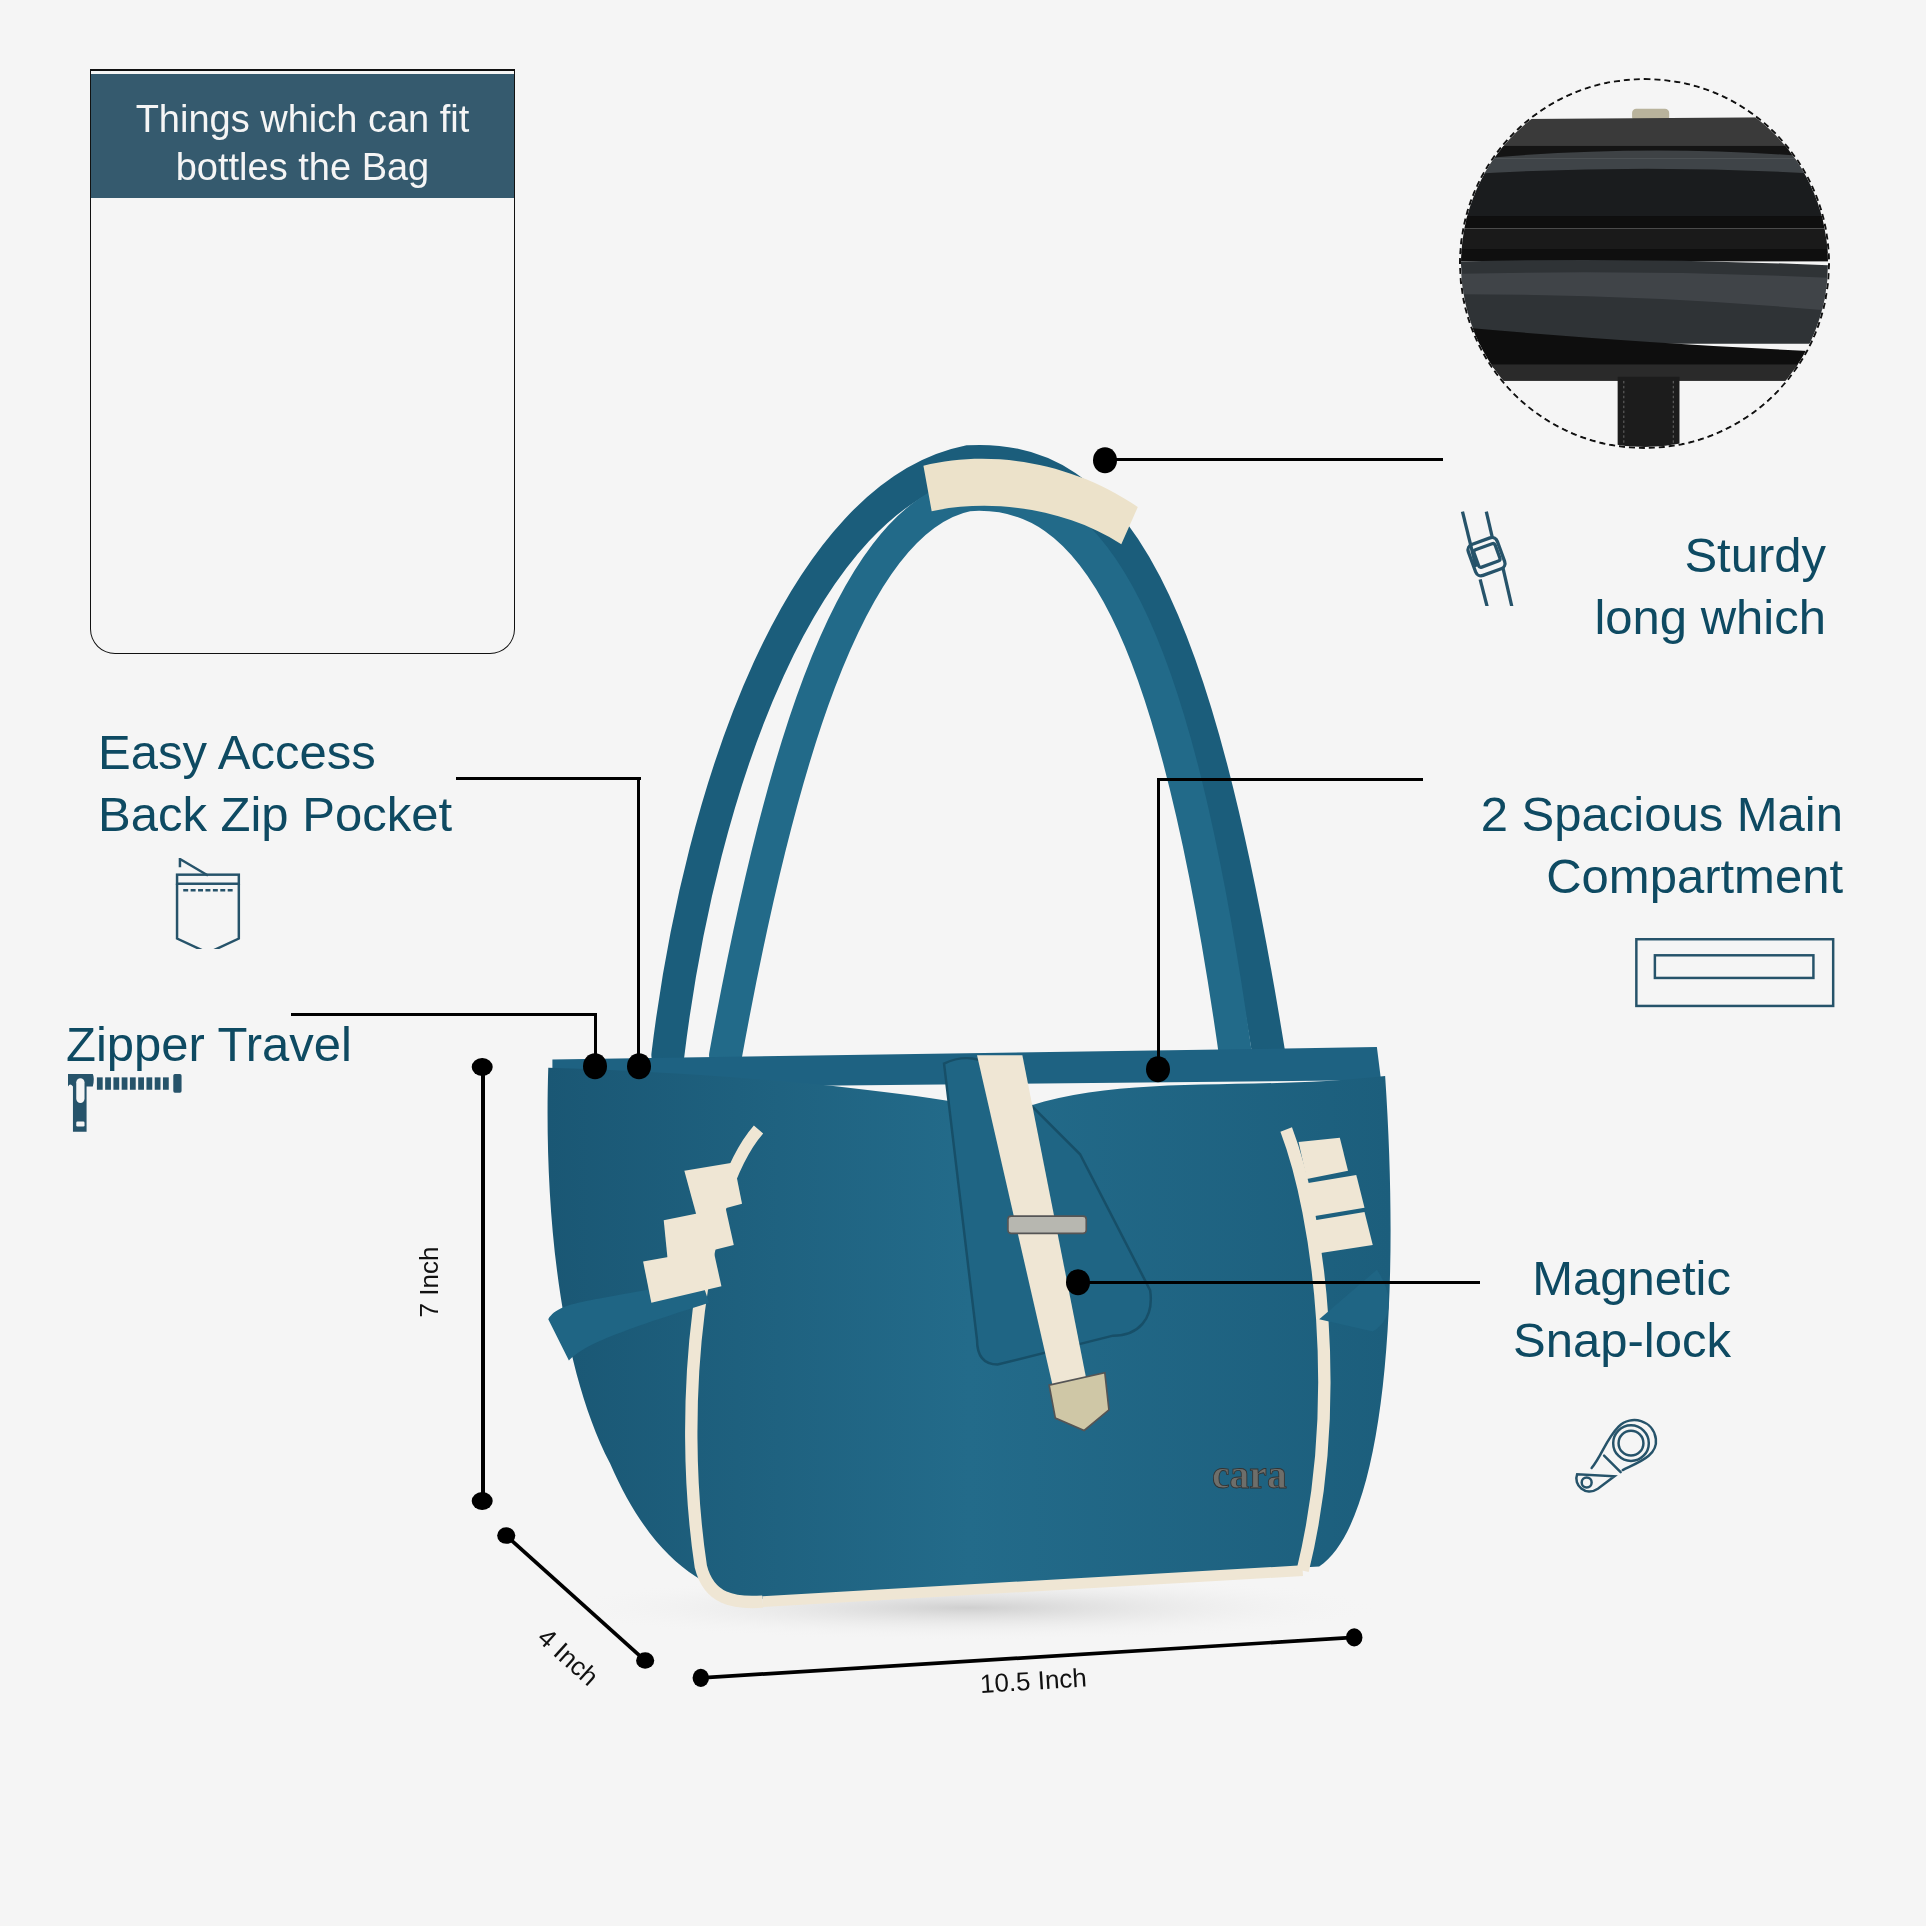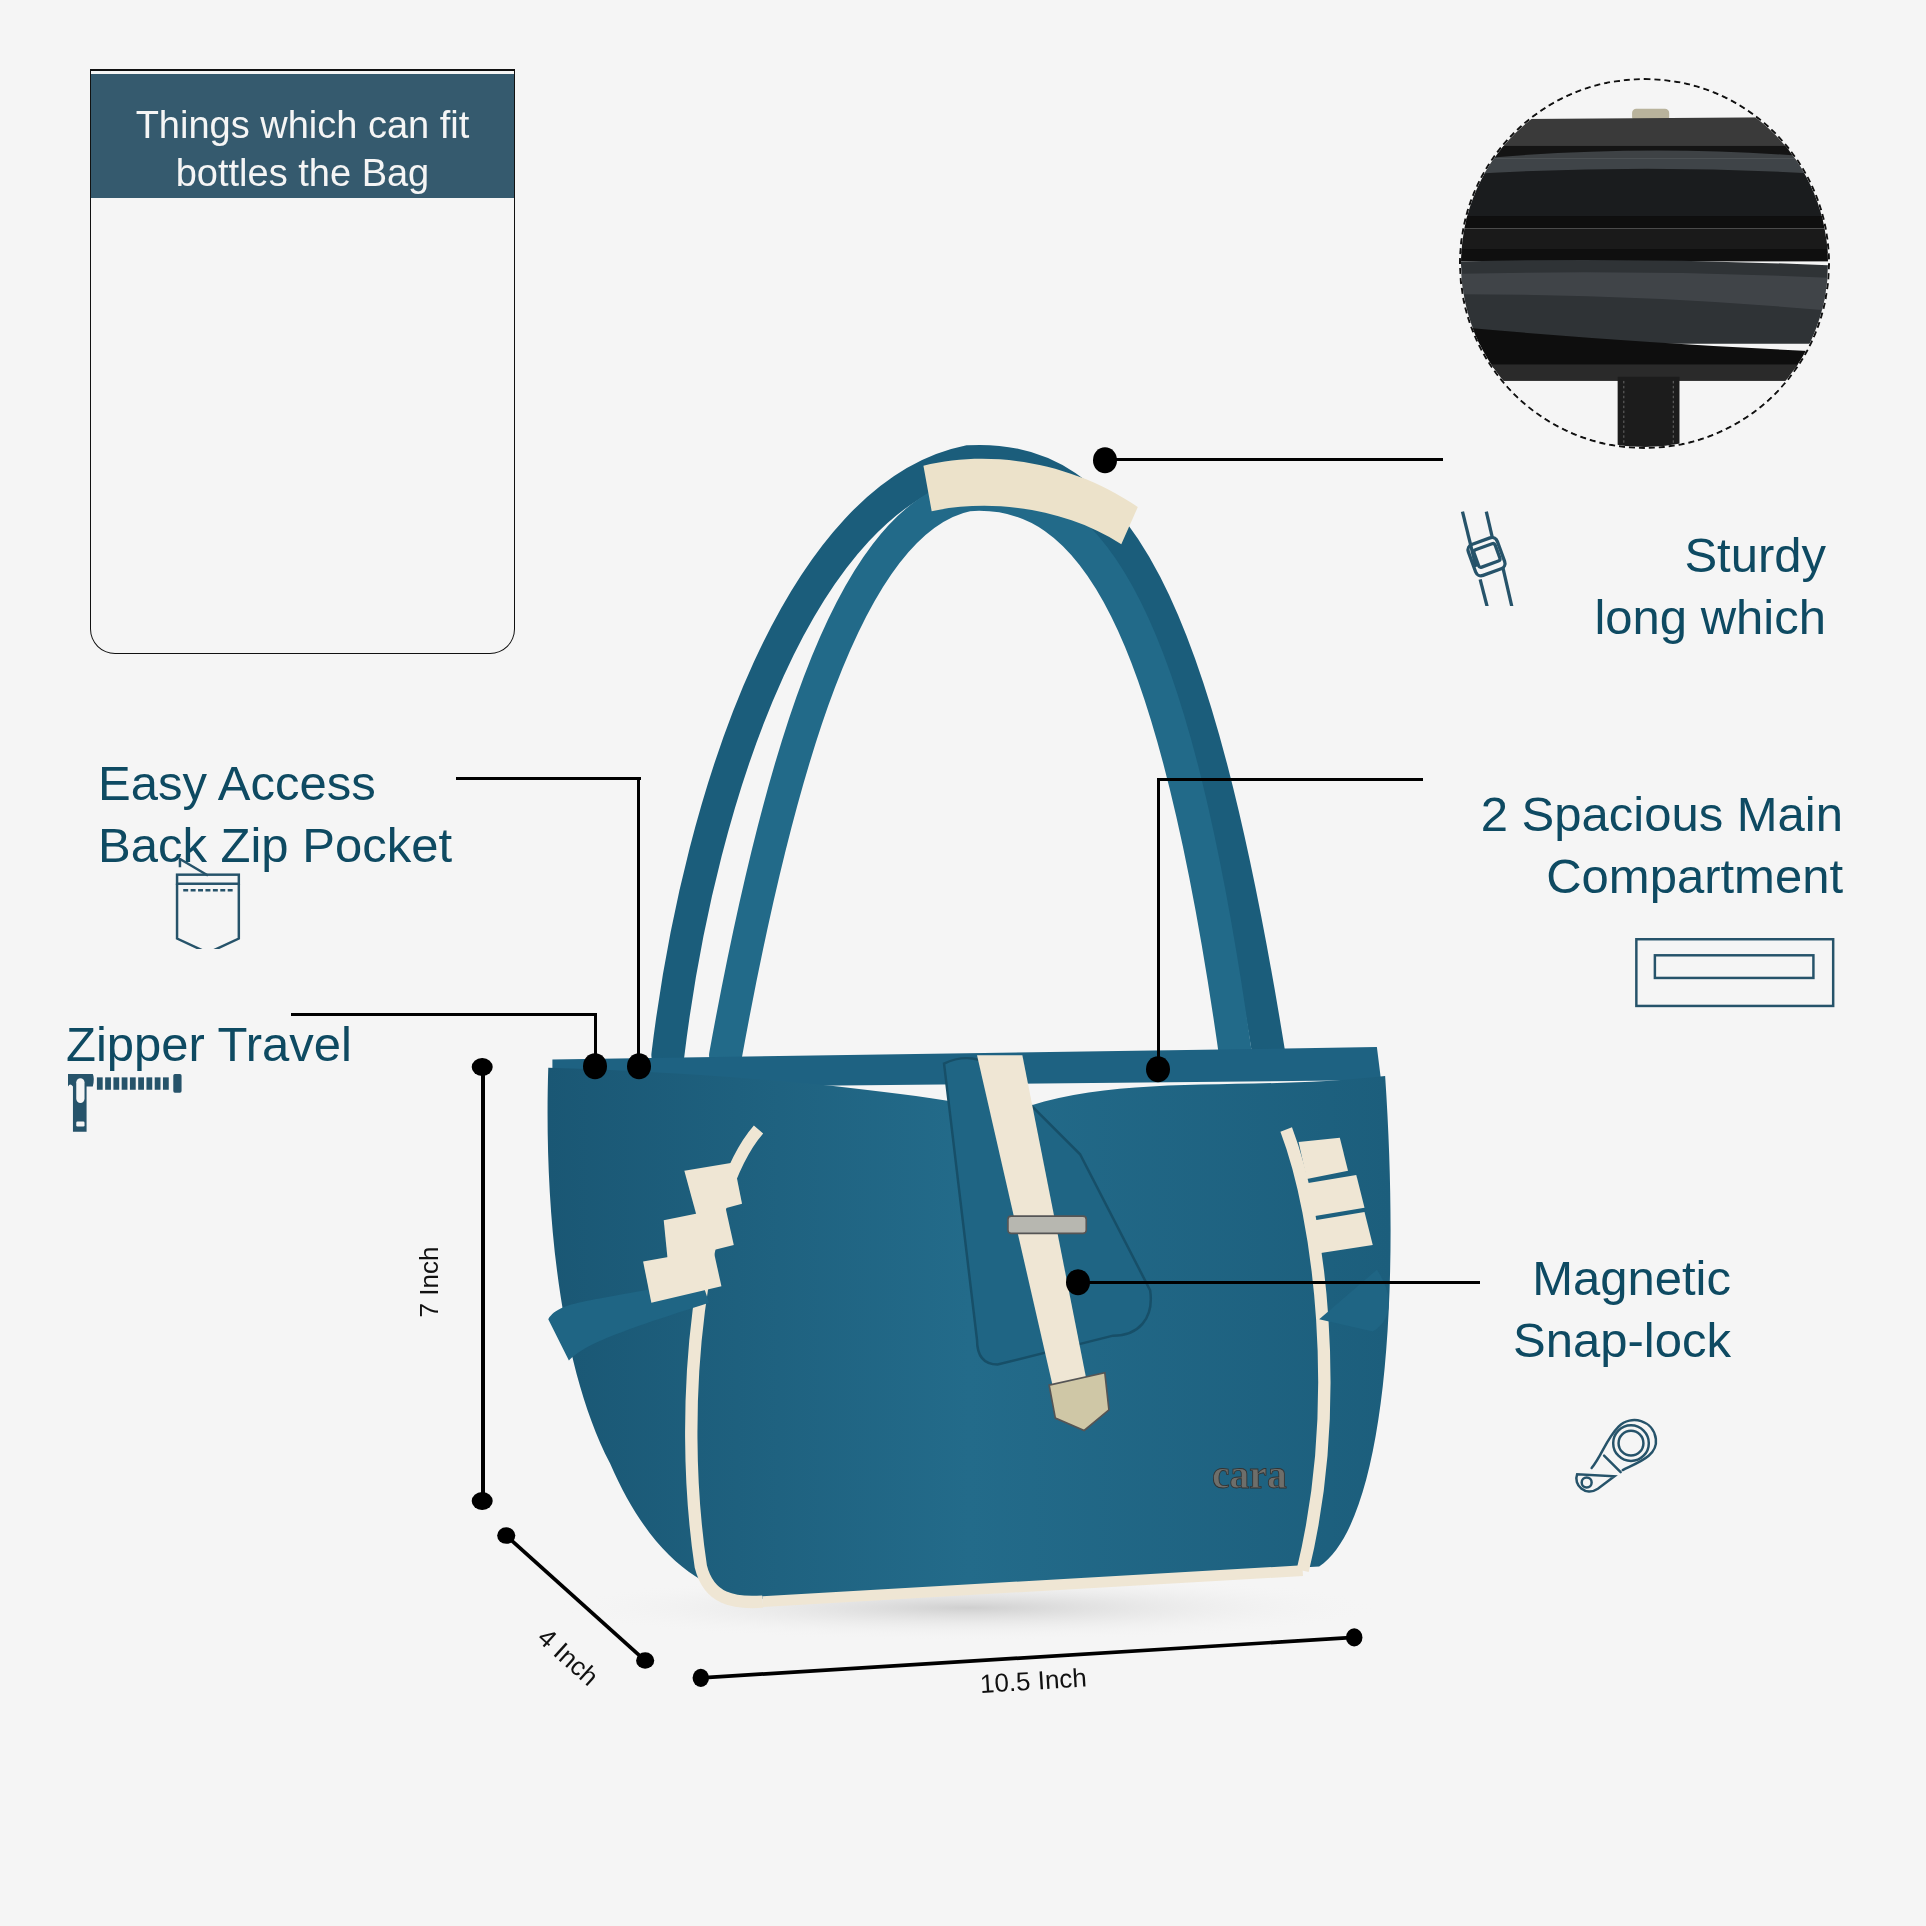--- a/index.html
+++ b/index.html
@@ -4,21 +4,21 @@
 <style>
   html, body { margin:0; padding:0; }
   body { width:1926px; height:1926px; background:#f5f5f5; position:relative; overflow:hidden;
          font-family:"Liberation Sans", "DejaVu Sans", sans-serif; color:#0c4a63; }
   .abs { position:absolute; }
 
   
   #list-box { left:90px; top:69px; width:425px; height:585px; border:1.6px solid #111; border-top-width:2.5px;
               border-radius:0 0 25px 25px; background:#f5f5f5; box-sizing:border-box; overflow:hidden; }
   #list-header { position:absolute; left:0; top:3.3px; right:0; height:124px; background:#355a6e; color:#f5f5f5;
-                 font-size:38px; line-height:48px; text-align:center; padding-top:27px; box-sizing:border-box; }
+                 font-size:38px; line-height:48px; text-align:center; padding-top:21px; box-sizing:border-box; }
   #list-items { position:absolute; left:18.6px; top:142px; margin:0; padding:0; list-style:none; }
   #list-items li { font-size:35px; line-height:47px; color:#0e4a62; white-space:nowrap; }
 
   .feature { font-size:49px; line-height:62px; color:#0e4a62; white-space:nowrap; }
   .right { text-align:right; }
 
   .hline { position:absolute; height:2.9px; background:#000; }
   .vline { position:absolute; width:2.9px; background:#000; }
   .dot { position:absolute; width:24px; height:25.6px; border-radius:50%; background:#000; transform:translate(-50%,-50%); }
 
@@ -166,21 +166,21 @@
   <g fill="none" stroke="#26536a" stroke-width="8">
     <line x1="27" y1="50" x2="60" y2="185"></line>
     <line x1="85" y1="50" x2="100" y2="115"></line>
     <line x1="70" y1="215" x2="88" y2="285"></line>
     <line x1="125" y1="185" x2="148" y2="285"></line>
     <rect x="48" y="120" width="75" height="80" rx="14" transform="rotate(-20 85 160)"></rect>
     <rect x="60" y="135" width="55" height="45" rx="6" transform="rotate(-20 85 160)"></rect>
   </g>
 </svg>
 
-<div class="abs feature" style="left:98px;top:752px;">
+<div class="abs feature" style="left:98px;top:721px;">
   <div>Easy Access</div>
   <div>Back Zip Pocket</div>
 </div>
 <svg class="abs" style="left:175px;top:858px" width="70" height="91" viewBox="0 0 170 220">
   <g fill="none" stroke="#26536a" stroke-width="6">
     <polyline points="12,22 12,2 80,42"></polyline>
     <rect x="5" y="40" width="150" height="22"></rect>
     <polyline points="5,62 5,195 80,230 155,195 155,62"></polyline>
     <line x1="20" y1="78" x2="140" y2="78" stroke-dasharray="12 6"></line>
   </g>

